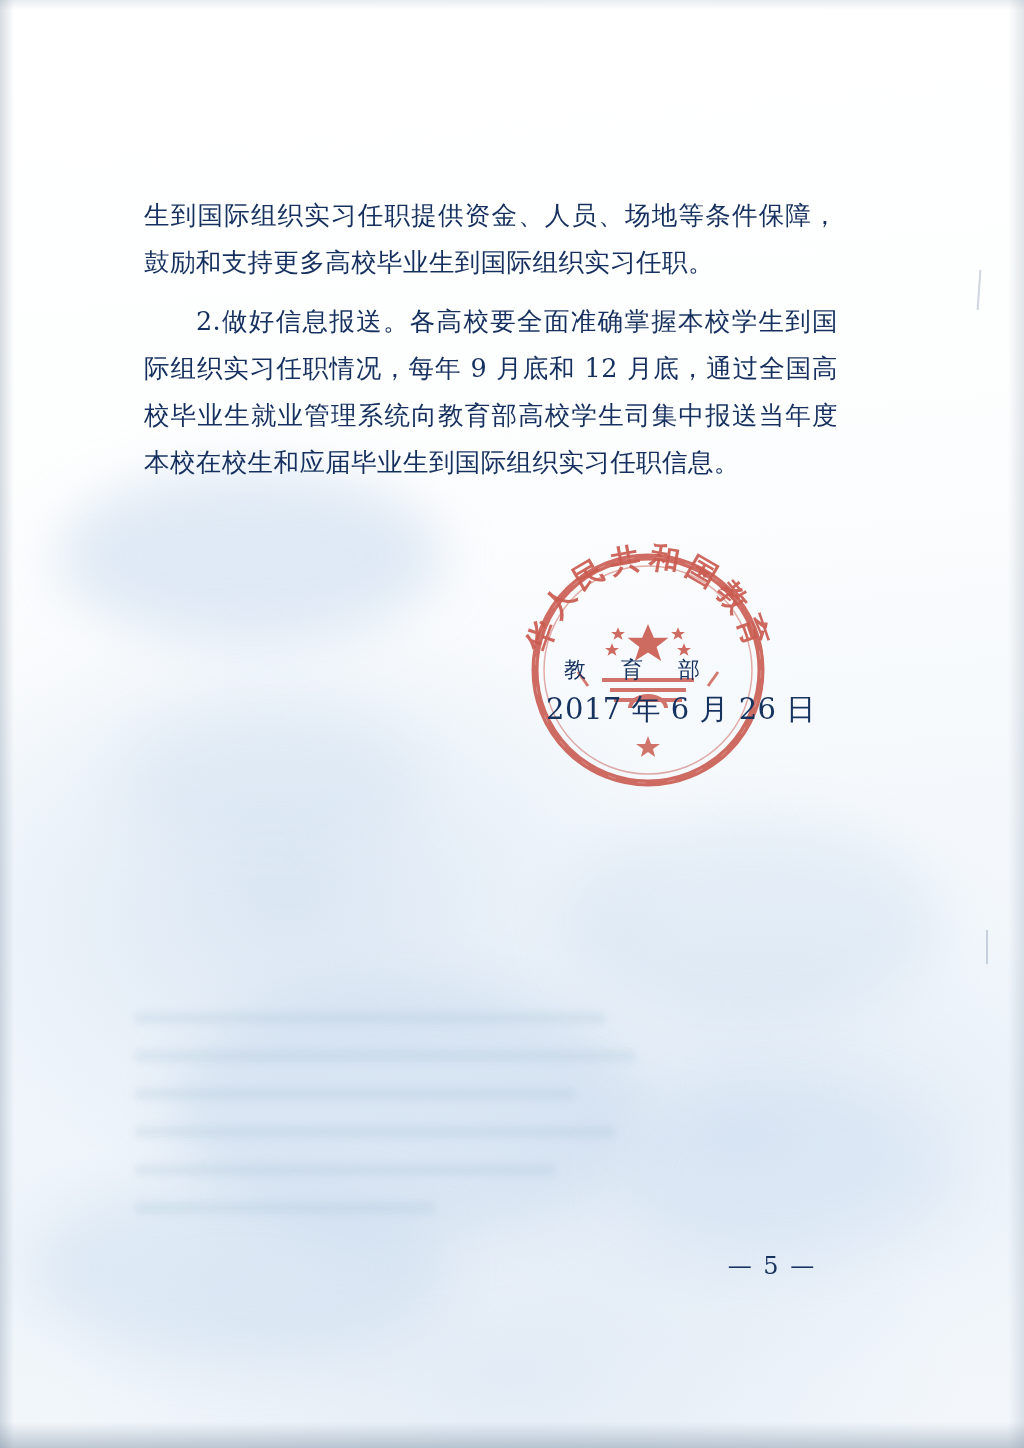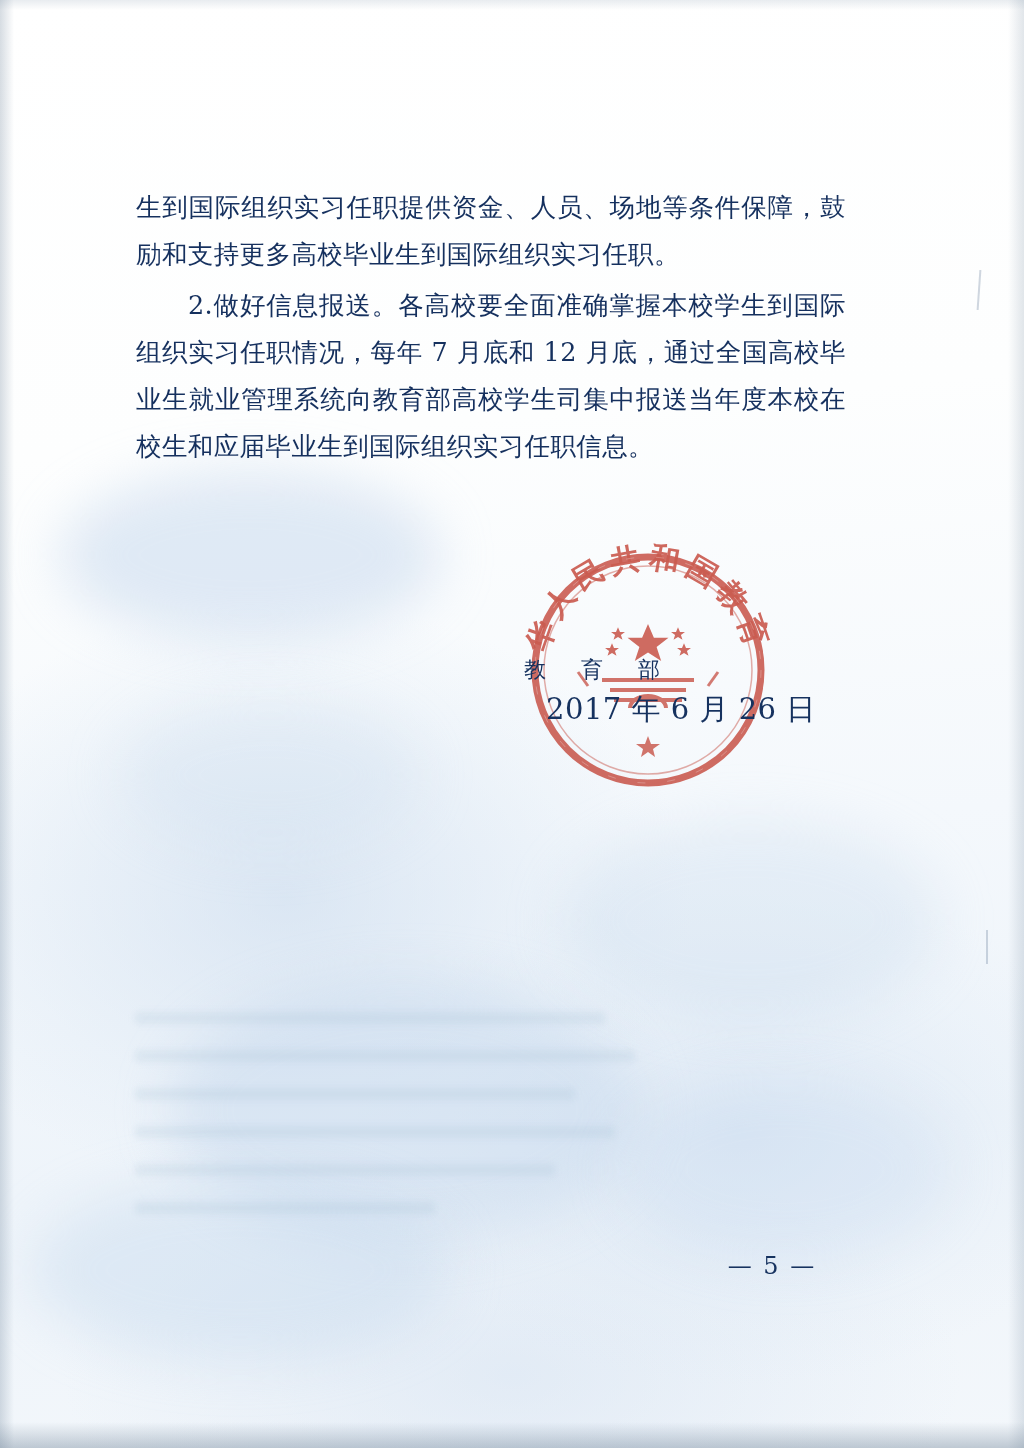--- a/index.html
+++ b/index.html
@@ -85,21 +85,21 @@
     left: 132px;
     top: 180px;
     width: 718px;
     font-size: 25.5px;
     line-height: 47px;
     color: #15305e;
     letter-spacing: 0.4px;
     text-align: justify;
   }
   .para {
-    margin: 4px;
+    margin: 12px;
   }
   .para.indent {
     text-indent: 52px;
   }
   .para + .para {
     margin-top: 0px;
   }
 
   
   .seal-wrap {
@@ -128,20 +128,21 @@
   }
   .dept-line {
     position: absolute;
     left: 524px;
     top: 655px;
     width: 230px;
     font-size: 22px;
     color: #16325f;
     letter-spacing: 14px;
     white-space: nowrap;
+    text-align: center;
   }
 
   
   .page-number {
     position: absolute;
     left: 0;
     top: 1252px;
     width: 100%;
     text-align: center;
     font-size: 24px;
@@ -172,21 +173,21 @@
 
   <div class="edge-top"></div>
   <div class="edge-left"></div>
   <div class="edge-right"></div>
   <div class="edge-bottom"></div>
   <div class="scratch" style="left:978px; top:270px; width:2px; height:40px; transform:rotate(4deg);"></div>
   <div class="scratch" style="left:986px; top:930px; width:2px; height:34px;"></div>
 
   <div class="body-text">
     <p class="para">生到国际组织实习任职提供资金、人员、场地等条件保障，鼓励和支持更多高校毕业生到国际组织实习任职。</p>
-    <p class="para indent">2.做好信息报送。各高校要全面准确掌握本校学生到国际组织实习任职情况，每年 7 月底和 12 月底，通过全国高校毕业生就业管理系统向教育部高校学生司集中报送当年度本校在校生和应届毕业生到国际组织实习任职信息。</p>
+    <p class="para indent">2.做好信息报送。各高校要全面准确掌握本校学生到国际组织实习任职情况，每年 9 月底和 12 月底，通过全国高校毕业生就业管理系统向教育部高校学生司集中报送当年度本校在校生和应届毕业生到国际组织实习任职信息。</p>
   </div>
 
   <div class="seal-wrap">
     <svg class="seal" viewBox="0 0 260 260" xmlns="http://www.w3.org/2000/svg">
       <defs>
         <path id="arcTop" d="M 130,130 m -102,0 a 102,102 0 1 1 204,0" fill="none"></path>
         <path id="arcTextPath" d="M 28,130 a 102,102 0 0 1 204,0" fill="none"></path>
       </defs>
       <circle cx="130" cy="130" r="113" fill="none" stroke="#c0392b" stroke-width="7" opacity="0.9"></circle>
       <circle cx="130" cy="130" r="104" fill="none" stroke="#c0392b" stroke-width="1.5" opacity="0.5"></circle>

